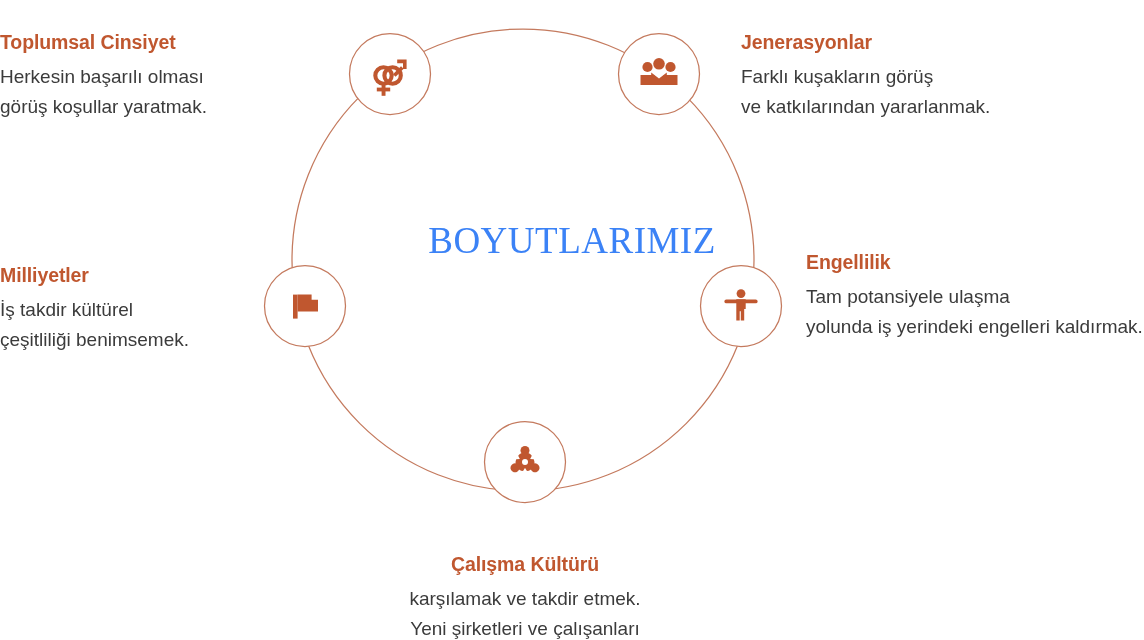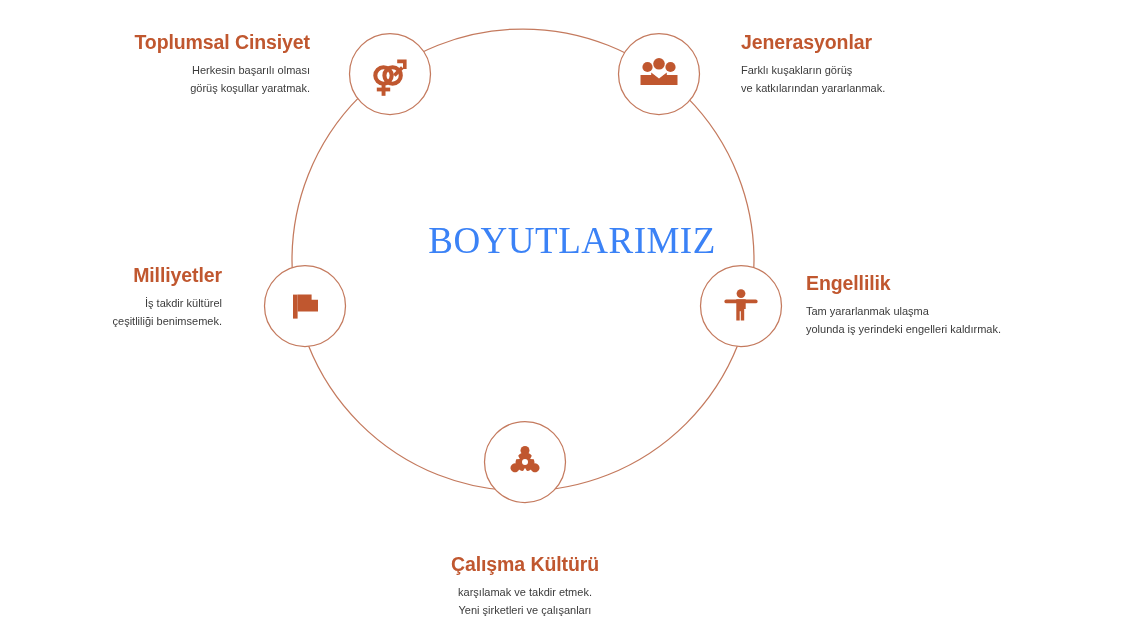--- a/index.html
+++ b/index.html
@@ -22,34 +22,34 @@
   .label .title{
     font-weight:bold;
     font-size:19.5px;
     letter-spacing:-0.1px;
     color:#c0572f;
     line-height:1.25;
     margin-bottom:8px;
     white-space:nowrap;
   }
   .label .desc{
-    font-size:11px;
+    font-size:19px;
     line-height:1.58;
     color:#3b3b3b;
     white-space:nowrap;
   }
 
-  .align-right{text-align:right;}
+  .align-right{text-align:left;}
   .align-left{text-align:left;}
   .align-center{text-align:center;}
 
   
   #lbl-toplumsal{left:0px;  top:30px;  width:310px;}
   #lbl-jenerasyonlar{left:741px; top:30px;  width:400px;}
-  #lbl-engellilik{left:806px; top:271px; width:338px;}
+  #lbl-engellilik{left:806px; top:250px; width:338px;}
   #lbl-milliyetler{left:0px;  top:263px; width:222px;}
   #lbl-calisma{left:325px; top:521px; width:400px;margin-top:31px;}
 
   .center-title{
     position:absolute;
     left:0;width:1144px;
     top:219px;
     text-align:center;
     font-family:"Liberation Serif", serif;
     font-size:37px;
@@ -160,21 +160,21 @@
   </div>
 
   <div class="label align-left" id="lbl-jenerasyonlar">
     <div class="title">Jenerasyonlar</div>
     <div class="desc">Farklı kuşakların görüş</div>
     <div class="desc">ve katkılarından yararlanmak.</div>
   </div>
 
   <div class="label align-left" id="lbl-engellilik">
     <div class="title">Engellilik</div>
-    <div class="desc">Tam yararlanmak ulaşma</div>
+    <div class="desc">Tam potansiyele ulaşma</div>
     <div class="desc">yolunda iş yerindeki engelleri kaldırmak.</div>
   </div>
 
   <div class="label align-center" id="lbl-calisma">
     <div class="title">Çalışma Kültürü</div>
     <div class="desc">karşılamak ve takdir etmek.</div>
     <div class="desc">Yeni şirketleri ve çalışanları</div>
   </div>
 
   <div class="label align-right" id="lbl-milliyetler">

